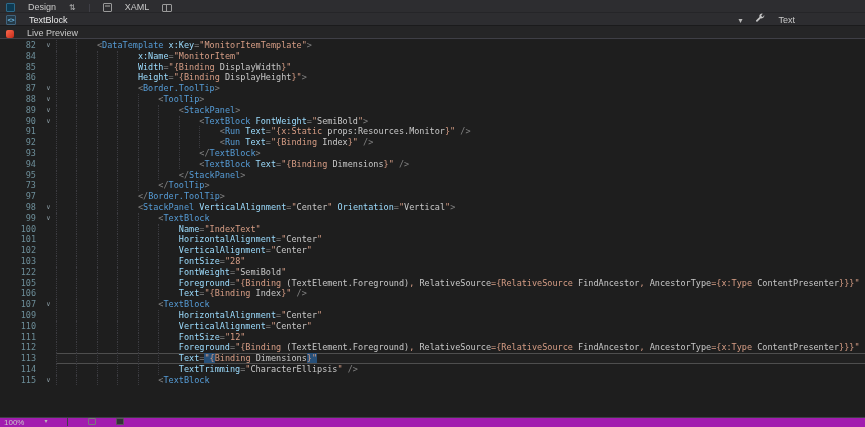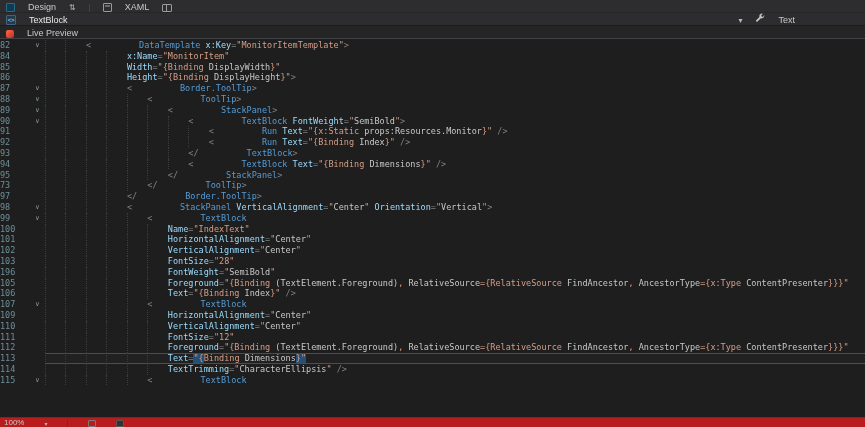--- a/index.html
+++ b/index.html
@@ -26,40 +26,40 @@
   .split-v i { display:block; width:4px; height:100%; border-right:1px solid #9a9a9a; }
   .element-tag { width:10px; height:10px; background:#253a47; border:1px solid #41637d; border-radius:1px;
     color:#6cb8e6; font:bold 6px/8px "DejaVu Sans Mono",monospace; text-align:center; }
   .live-dot { width:8px; height:8px; border-radius:2px; background:linear-gradient(135deg,#ff6a4d,#c32b1a); }
   .mini-box { width:8px; height:7px; border:1px solid #7a7a7a; border-radius:1px; }
   .mini-box2 { width:8px; height:7px; border:1px solid #5a5a5a; background:#333337; border-radius:1px; }
 
   
   .codearea { flex:1; overflow:hidden; background:var(--editor-bg,#1e1e1e); padding-top:1px; }
   .row { display:flex; height:10.8px; align-items:stretch; }
-  .ln { flex:none; width:30px; padding-right:5px; 
-    font:8.5px/10.8px "DejaVu Sans Mono",monospace; color:var(--line-number,#6d8e99); }
+  .ln { flex:none; width:30px; padding-right:5px; text-align:right;
+    font:8.5px/10.8px "DejaVu Sans Mono",monospace; color:var(--line-number,#6d8e99);margin-left:11px; }
   .fold { flex:none; width:15px; text-align:center; font-size:6.5px; line-height:10.8px; color:#8a9ba3; }
   .codetext { flex:1; min-width:0; white-space:pre; overflow:hidden;
     font:8.5px/10.8px "DejaVu Sans Mono",monospace; color:#d4d4d4; }
   .g { display:inline-block; width:4ch; height:10.6px; vertical-align:top;
     border-left:1px dotted var(--guide,#3b3b40); }
   .t-d { color:var(--token-delim,#808080); }
-  .t-t { color:var(--token-tag,#569cd6);margin-left:48px; }
+  .t-t { color:var(--token-tag,#569cd6); }
   .t-a { color:var(--token-attr,#9cdcfe); }
   .t-s { color:var(--token-string,#d69d85); }
   .t-v { color:var(--token-value,#c8c8c8); }
   .t-f { color:#f5e6c8; background:var(--find-match-bg,#7d4a1f); border-radius:1px; }
   .t-b { color:var(--token-string,#d69d85); background:var(--selection-bg,#264f78); }
   .current .codetext { box-shadow: inset 0 1px 0 var(--current-line-border,#4e4e4e),
     inset 0 -1px 0 var(--current-line-border,#4e4e4e); background:#212121; }
 
   
-  .status { flex:none; height:10px; background:#b91c1c; border-top:1px solid #3f3f46;
-    display:flex; align-items:flex-end; gap:20px; padding:0 4px; font-size:8px; color:#b8b8b8; }
+  .status { flex:none; height:10px; background:#a21caf; border-top:1px solid #3f3f46;
+    display:flex; align-items:flex-start; gap:20px; padding:0 4px; font-size:8px; color:#b8b8b8; }
   .status .glyph { font-size:6px; }
 </style>
 </head>
 <body>
 
 <div class="app">
 
   <div class="bar bar1">
     <span class="icon design-box"></span>
     <span class="lbl">Design</span>
@@ -190,21 +190,21 @@
         <span class="ln">102</span>
         <span class="fold"></span>
         <span class="codetext"><span class="g"></span><span class="g"></span><span class="g"></span><span class="g"></span><span class="g"></span><span class="g"></span><span class="t-a">VerticalAlignment</span><span class="t-d">=</span><span class="t-s">"</span><span class="t-v">Center</span><span class="t-s">"</span></span>
       </div>
       <div class="row">
         <span class="ln">103</span>
         <span class="fold"></span>
         <span class="codetext"><span class="g"></span><span class="g"></span><span class="g"></span><span class="g"></span><span class="g"></span><span class="g"></span><span class="t-a">FontSize</span><span class="t-d">=</span><span class="t-s">"28"</span></span>
       </div>
       <div class="row">
-        <span class="ln">196</span>
+        <span class="ln">122</span>
         <span class="fold"></span>
         <span class="codetext"><span class="g"></span><span class="g"></span><span class="g"></span><span class="g"></span><span class="g"></span><span class="g"></span><span class="t-a">FontWeight</span><span class="t-d">=</span><span class="t-s">"</span><span class="t-v">SemiBold</span><span class="t-s">"</span></span>
       </div>
       <div class="row">
         <span class="ln">105</span>
         <span class="fold"></span>
         <span class="codetext"><span class="g"></span><span class="g"></span><span class="g"></span><span class="g"></span><span class="g"></span><span class="g"></span><span class="t-a">Foreground</span><span class="t-d">=</span><span class="t-s">"{Binding </span><span class="t-v">(TextElement.Foreground)</span><span class="t-s">, </span><span class="t-v">RelativeSource</span><span class="t-s">={RelativeSource </span><span class="t-v">FindAncestor</span><span class="t-s">, </span><span class="t-v">AncestorType</span><span class="t-s">={x:Type </span><span class="t-v">ContentPresenter</span><span class="t-s">}}}"</span></span>
       </div>
       <div class="row">
         <span class="ln">106</span>

